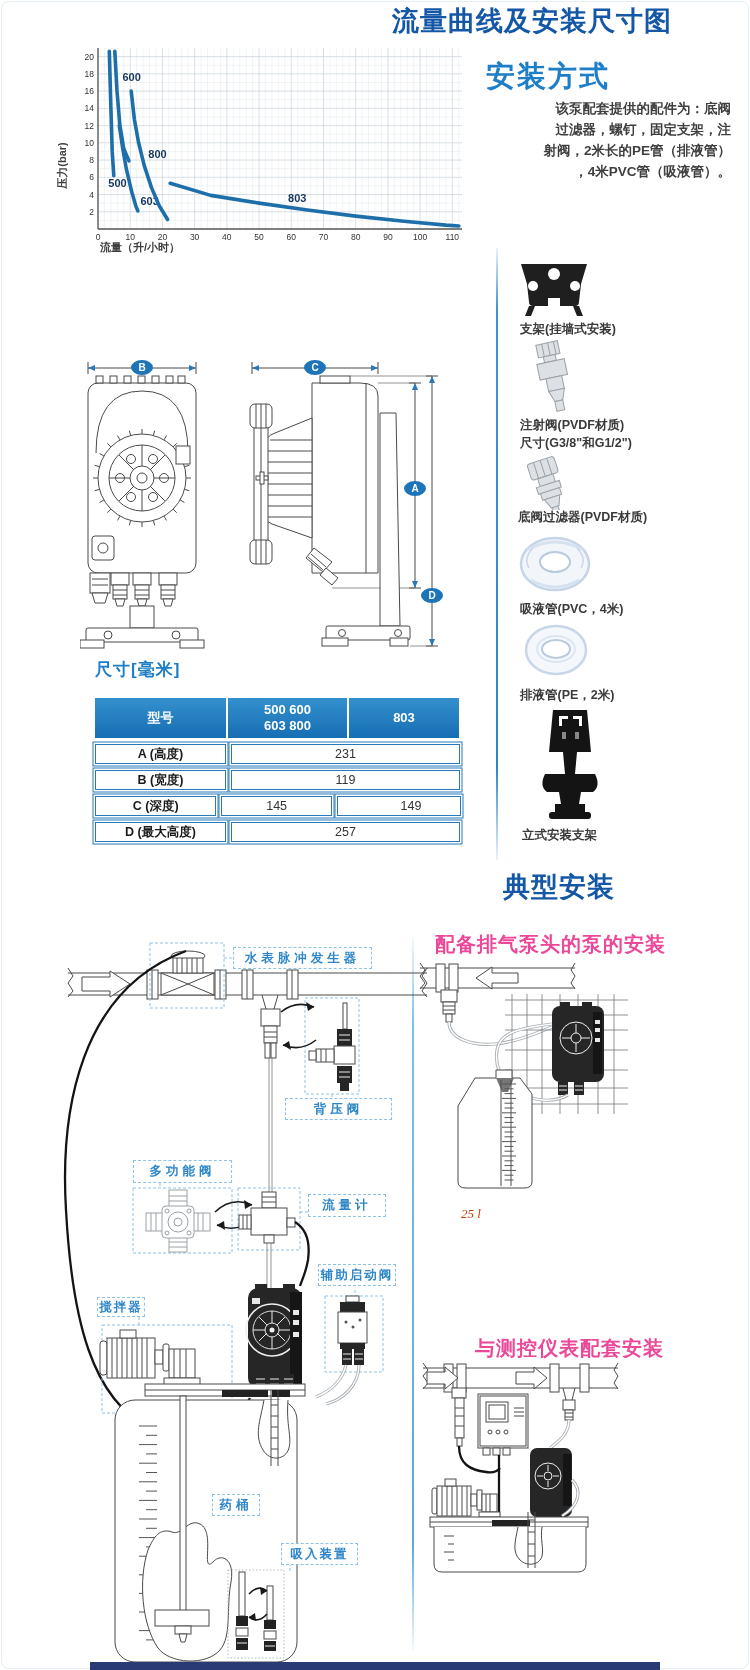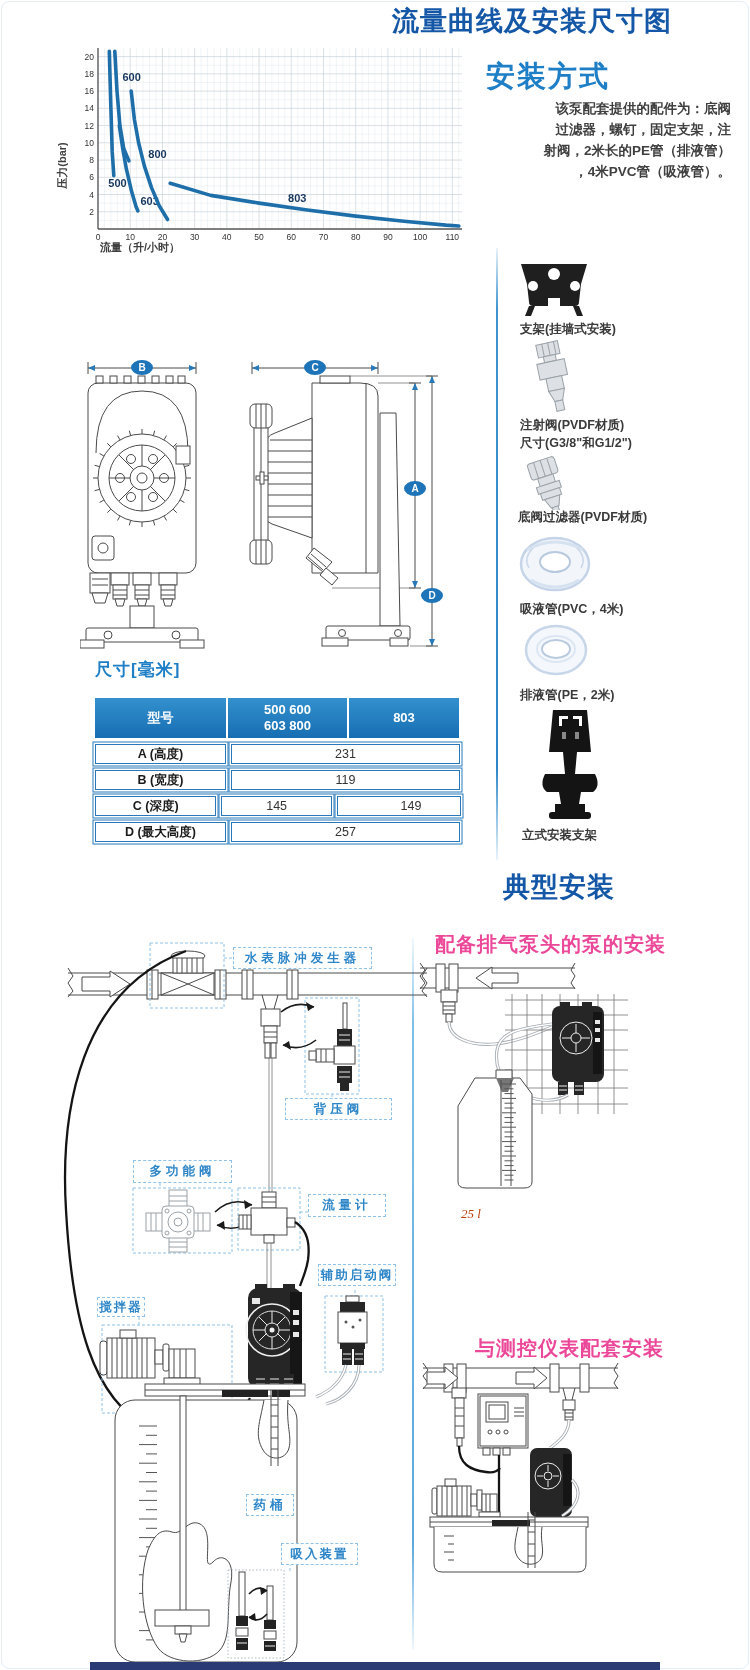--- a/index.html
+++ b/index.html
@@ -589,21 +589,21 @@
     <path class="rot" d="M217,754 Q208,764 199,757"></path>
       <polygon points="199,757 206,761 205,753" class="arr"></polygon>
   </svg>
 
   <div class="dlabel" style="left:233px;top:947px;width:139px;height:22px;">水表脉冲发生器</div>
   <div class="dlabel" style="left:285px;top:1098px;width:107px;height:22px;">背压阀</div>
   <div class="dlabel" style="left:133px;top:1160px;width:99px;height:23px;">多功能阀</div>
   <div class="dlabel" style="left:308px;top:1194px;width:78px;height:23px;">流量计</div>
   <div class="dlabel" style="left:318px;top:1264px;width:78px;height:22px;letter-spacing:2px;">辅助启动阀</div>
   <div class="dlabel" style="left:97px;top:1297px;width:48px;height:20px;letter-spacing:2px;">搅拌器</div>
-  <div class="dlabel" style="left:246px;top:1494px;width:48px;height:22px;">药桶</div>
+  <div class="dlabel" style="left:212px;top:1494px;width:48px;height:22px;">药桶</div>
   <div class="dlabel" style="left:281px;top:1543px;width:77px;height:22px;letter-spacing:2px;">吸入装置</div>
 
   <div class="abs h-sub" style="left:435px;top:931px;">配备排气泵头的泵的安装</div>
   <svg class="abs" style="left:400px;top:920px;" width="345" height="700">
 
     <path class="ln" d="M20,48 H175 M20,68 H175 M20,43 l5,7 -5,6 5,7 -5,6 M175,43 l-4,7 4,6 -4,7 4,6"></path>
     <rect x="36" y="44" width="9" height="28" class="lnf"></rect>
       <rect x="49" y="44" width="9" height="28" class="lnf"></rect>
     <polygon points="118,53 92,53 92,47 76,58 92,69 92,63 118,63" class="lnf"></polygon>
     <rect x="41" y="70" width="16" height="12" class="lnf"></rect>

